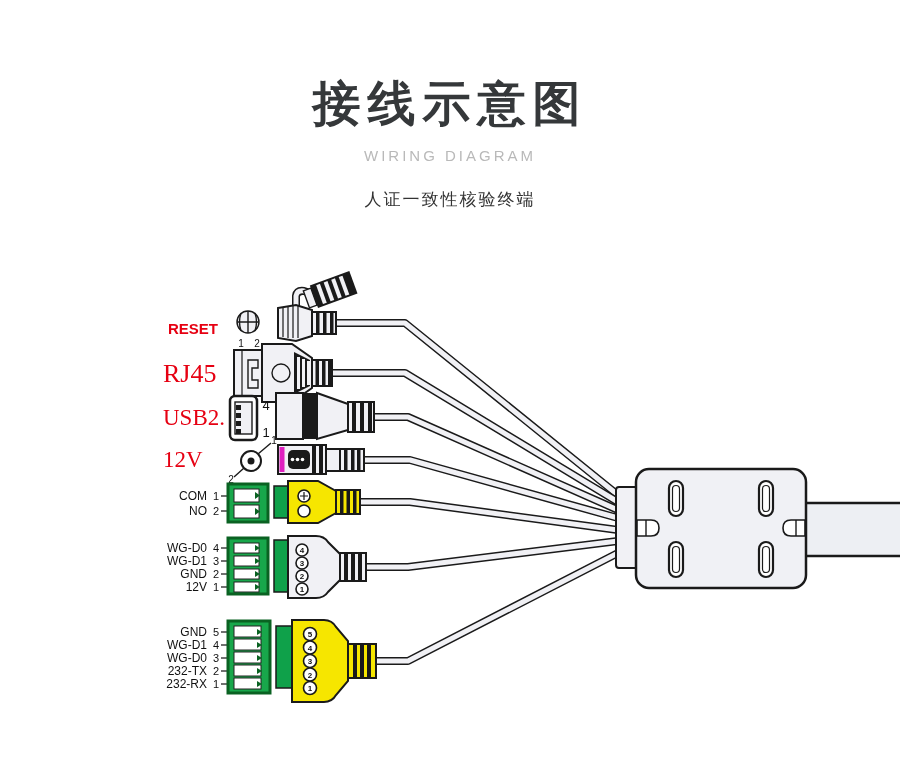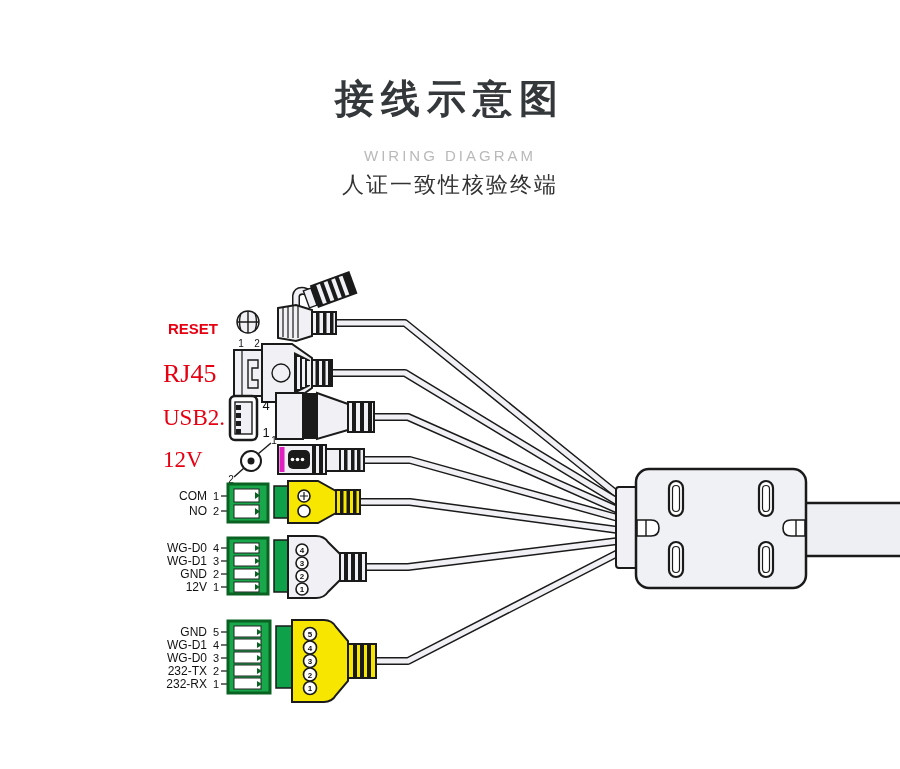--- a/index.html
+++ b/index.html
@@ -1,21 +1,21 @@
 <!DOCTYPE html>
 <html><head>
 <meta charset="utf-8">
 <style>
   html,body{margin:0;padding:0;background:#fff;}
   .page{position:relative;width:900px;height:769px;background:#ffffff;overflow:hidden;
         font-family:"Liberation Sans",sans-serif;}
   .hdr{position:absolute;left:0;width:100%;text-align:center;}
-  .title{top:72px;font-size:39px;font-weight:700;color:#35383a;letter-spacing:7px;}
+  .title{top:72px;font-size:48px;font-weight:700;color:#35383a;letter-spacing:7px;}
   .sub-en{top:147px;font-size:15px;color:#b9b9b9;letter-spacing:3px;}
-  .sub-cn{top:170px;font-size:22px;color:#333;letter-spacing:2px;}
+  .sub-cn{top:188px;font-size:17px;color:#333;letter-spacing:2px;}
   svg{position:absolute;left:0;top:0;}
   
   .body{fill:#f1f1f5;stroke:#1a1a1a;stroke-width:2;}
   .thin{fill:#f1f1f5;stroke:#1a1a1a;stroke-width:1.4;}
   .dark{fill:#1a1a1a;stroke:none;}
   .lite{fill:#f1f1f5;stroke:none;}
   .yellow{fill:#f6e600;stroke:#1a1a1a;stroke-width:2;}
   .green-block{fill:#18a74b;stroke:#0a6222;stroke-width:3;}
   .green-tail{fill:#0fa14a;stroke:#1a1a1a;stroke-width:1.5;}
   .slot{fill:#ffffff;stroke:#222;stroke-width:1;}

